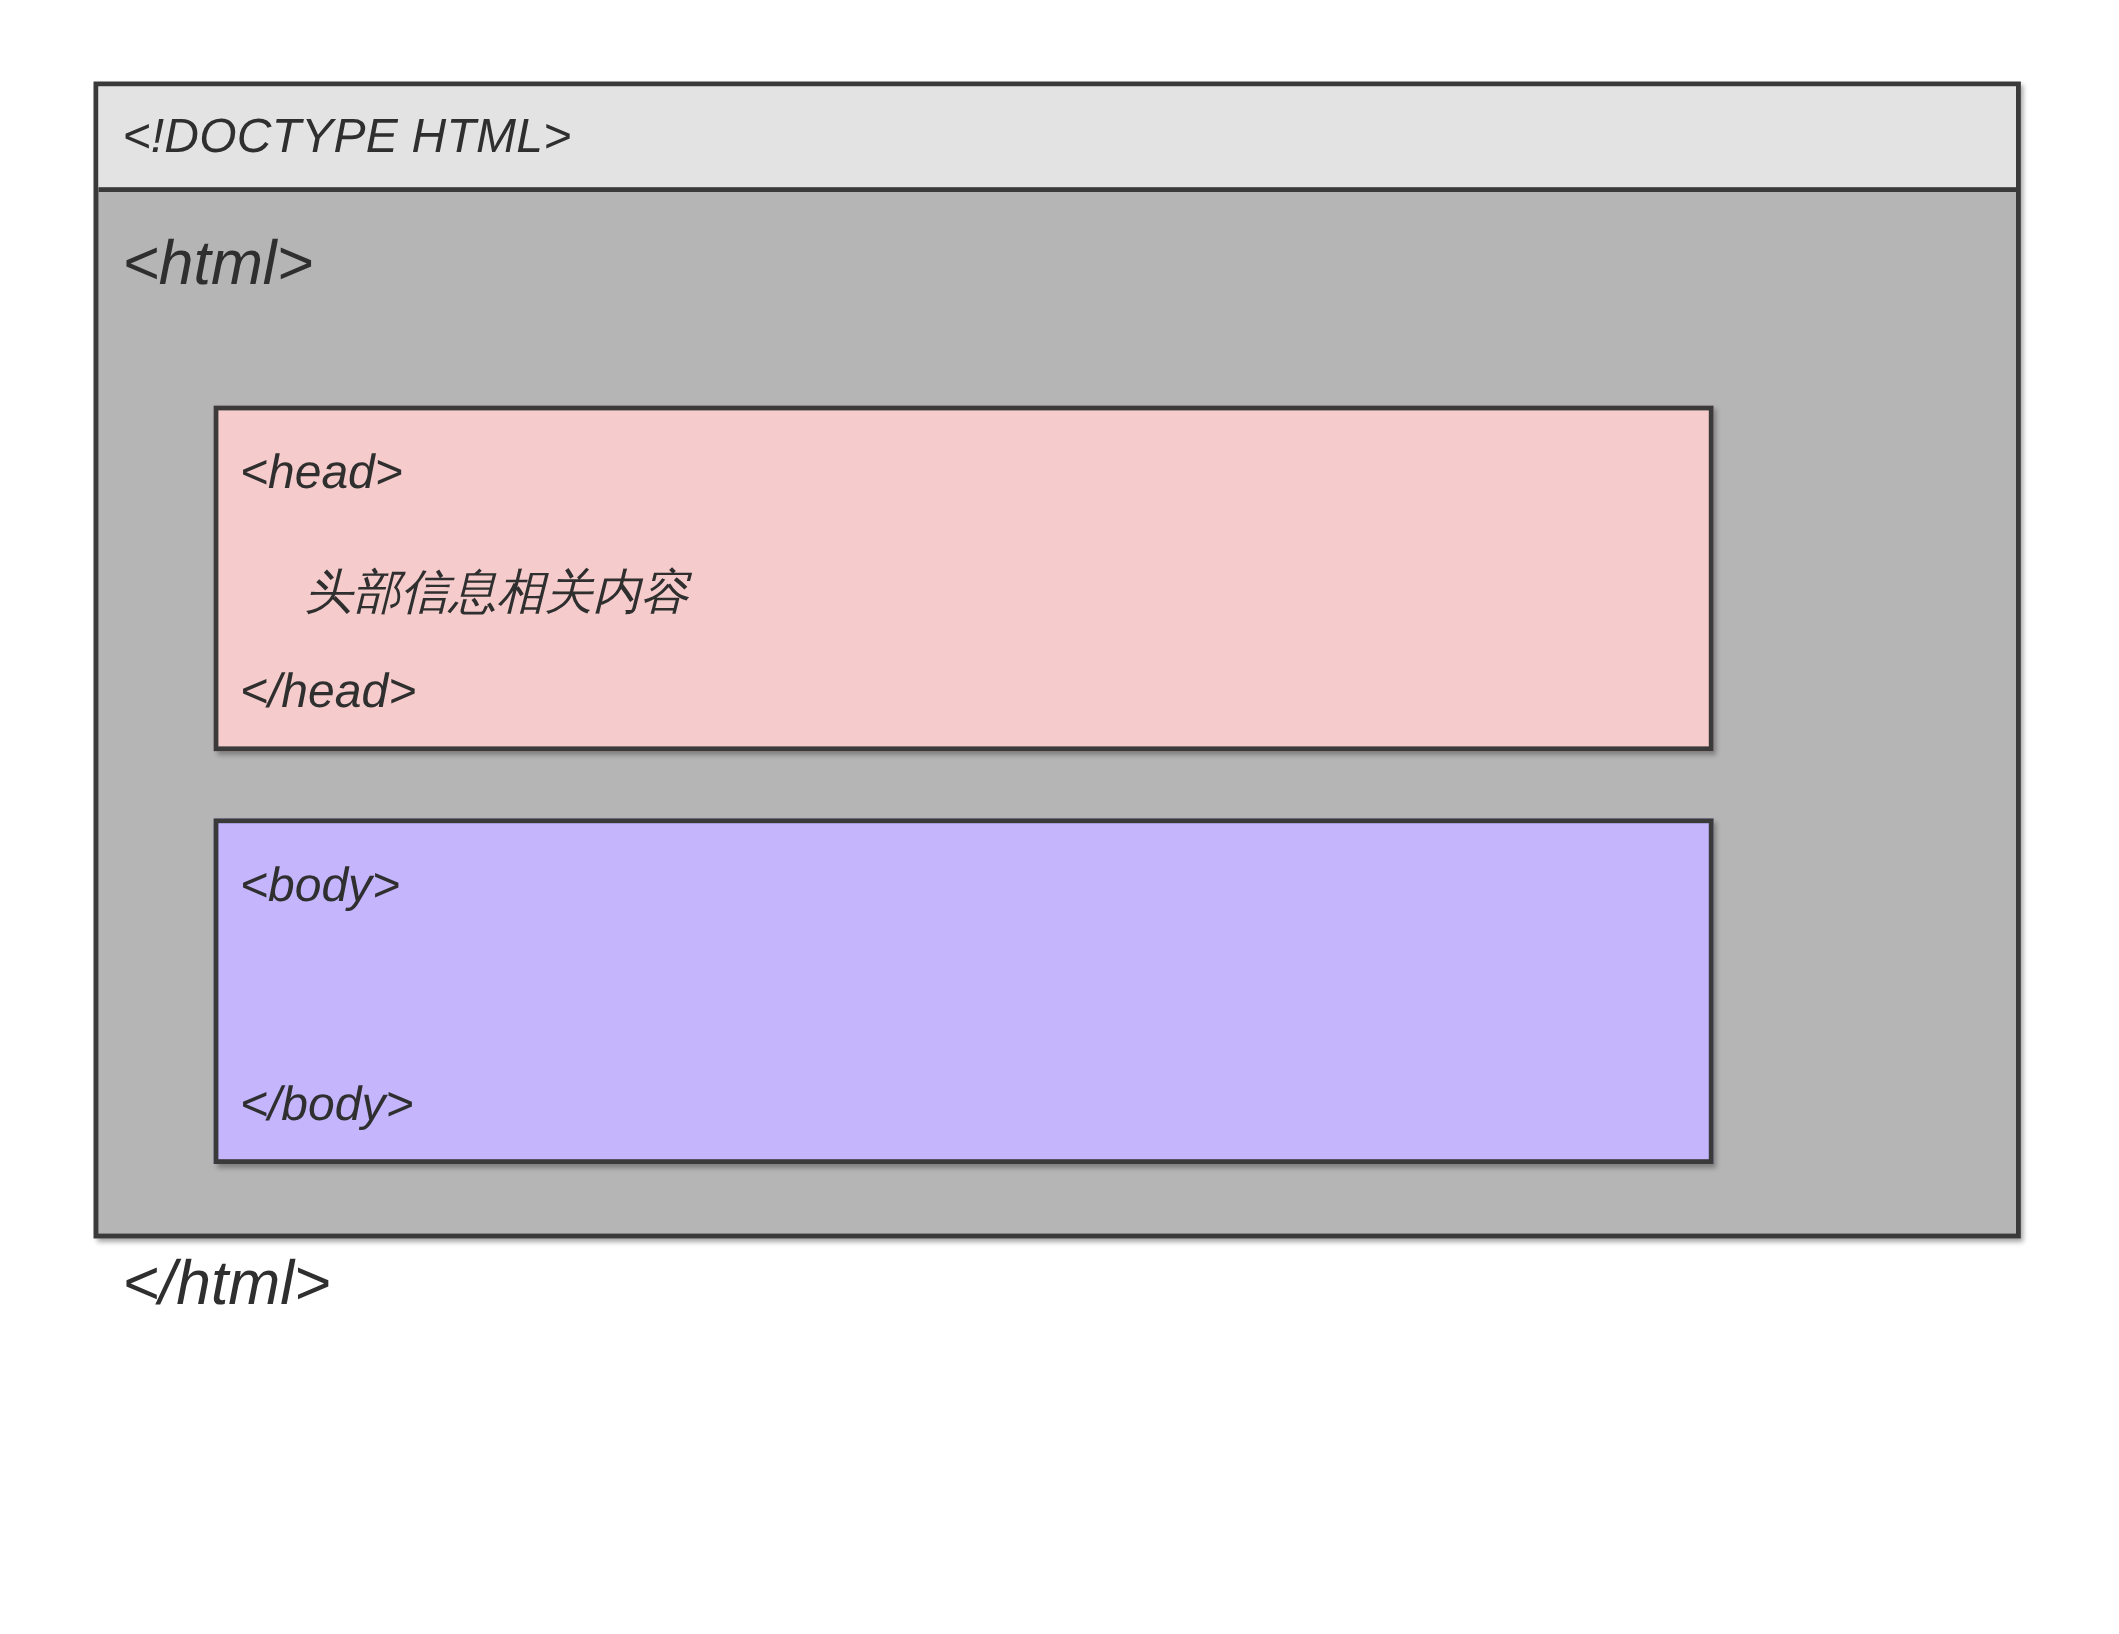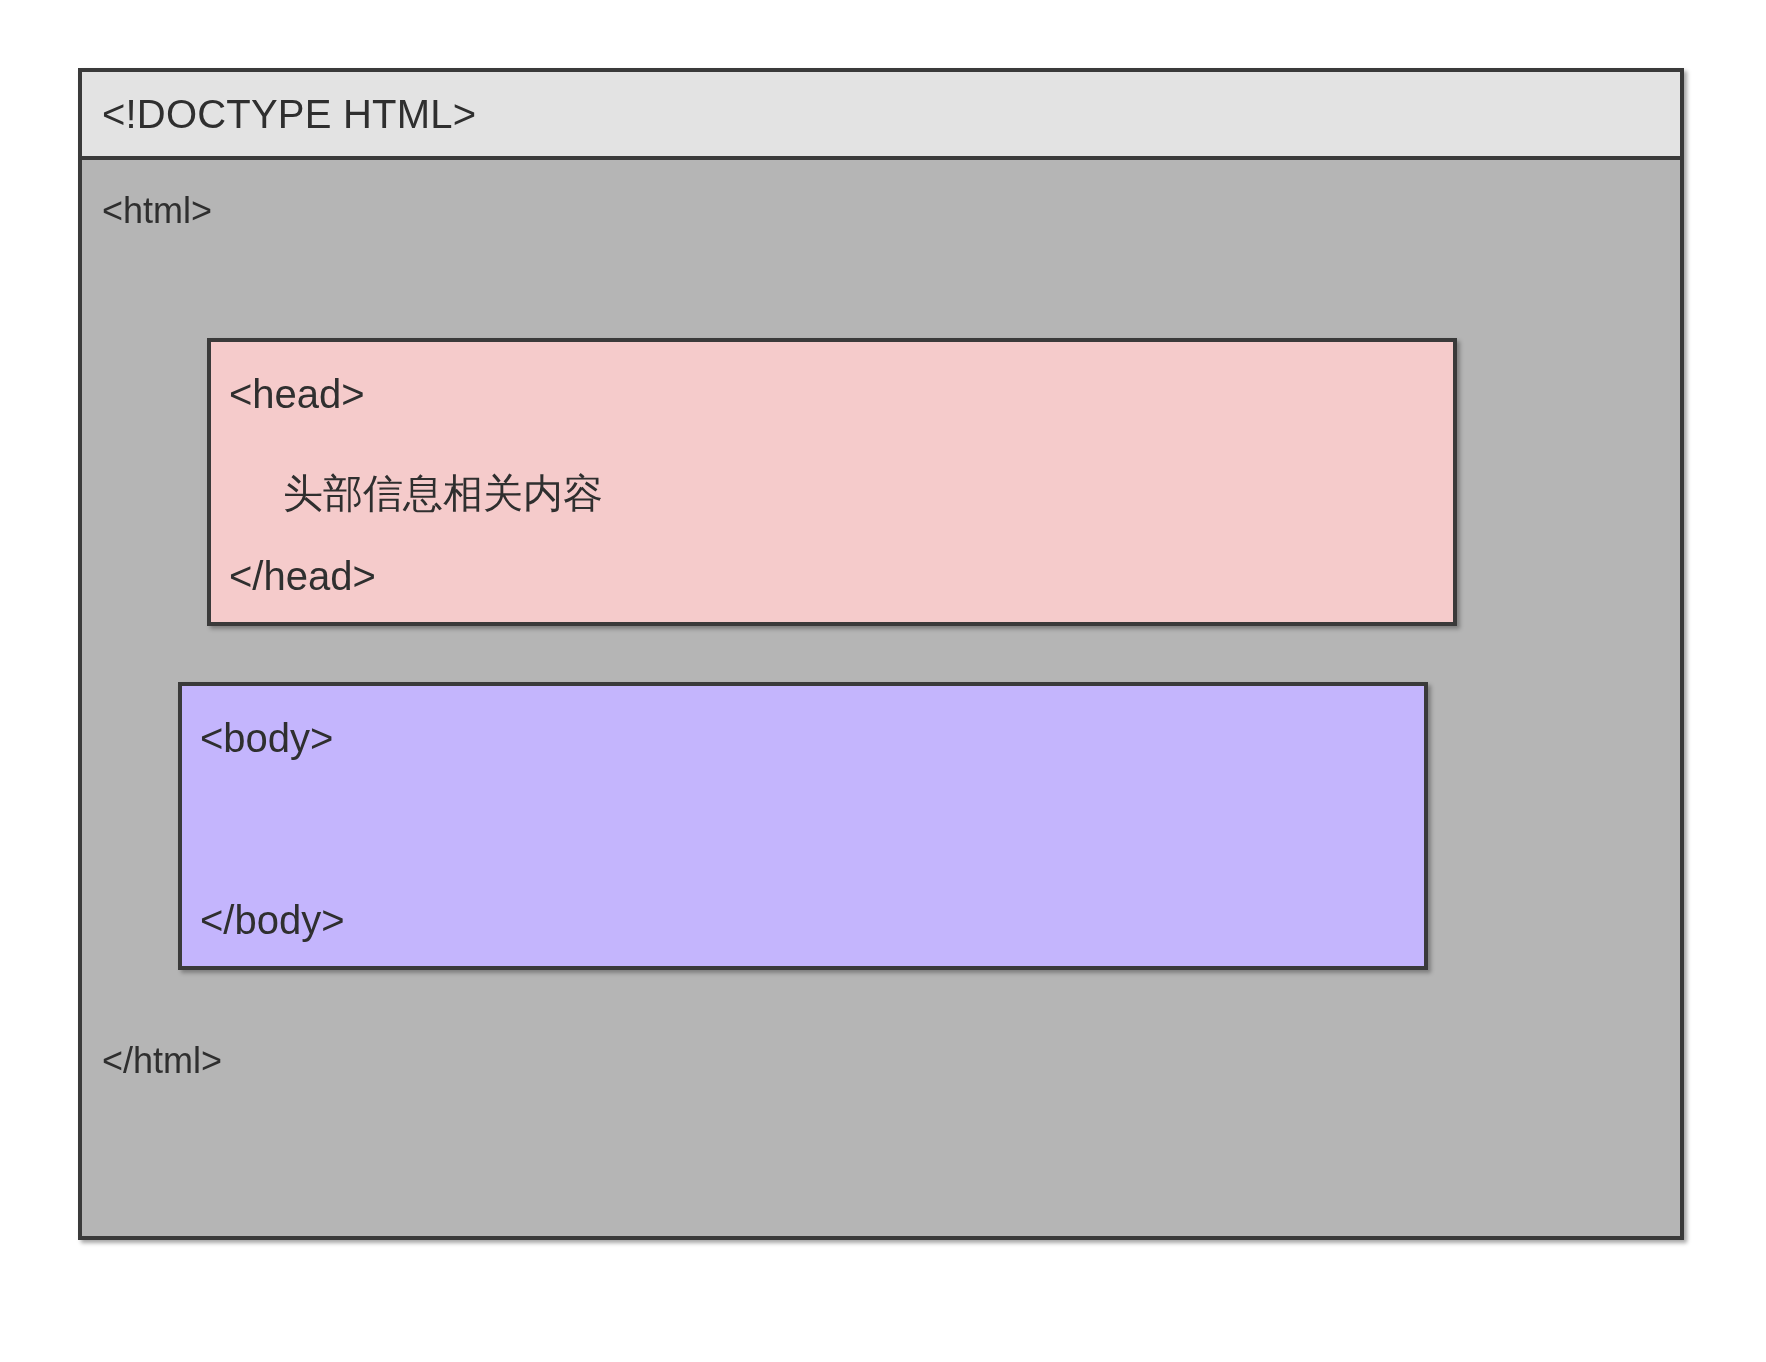--- a/index.html
+++ b/index.html
@@ -19,25 +19,26 @@
     width: 1766px;
     height: 1362px;
   }
 
   
   .doc-box {
     position: absolute;
     left: 78px;
     top: 68px;
     width: 1606px;
-    height: 1172px;
+    height: 964px;
     border: 4px solid #3a3a3a;
     box-sizing: border-box;
     background: #b5b5b5;
     box-shadow: 3px 3px 4px rgba(0,0,0,0.35);
+    font-style: italic;
   }
 
   
   .doctype-bar {
     position: absolute;
     left: 0;
     top: 0;
     right: 0;
     height: 88px;
     background: #e3e3e3;
@@ -50,41 +51,40 @@
     padding-left: 20px;
     font-size: 40px;
     color: #2f2f2f;
     letter-spacing: 0.2px;
     white-space: nowrap;
   }
 
   
   .tag-line {
     position: absolute;
-    font-size: 36px;
+    font-size: 52px;
     color: #2f2f2f;
     white-space: nowrap;
   }
   .html-open  { left: 20px; top: 118px; }
   .html-close { left: 20px; top: 968px; }
 
   
   .elem-box {
     position: absolute;
     left: 96px;
     width: 1250px;
     border: 4px solid #3a3a3a;
     box-sizing: border-box;
     box-shadow: 3px 3px 4px rgba(0,0,0,0.3);
   }
   .head-box {
     top: 266px;
     height: 288px;
     background: #f5cbcb;
-    margin-left: 29px;
   }
   .body-box {
     top: 610px;
     height: 288px;
     background: #c4b5fd;
   }
 
   .elem-open,
   .elem-inner,
   .elem-close {

